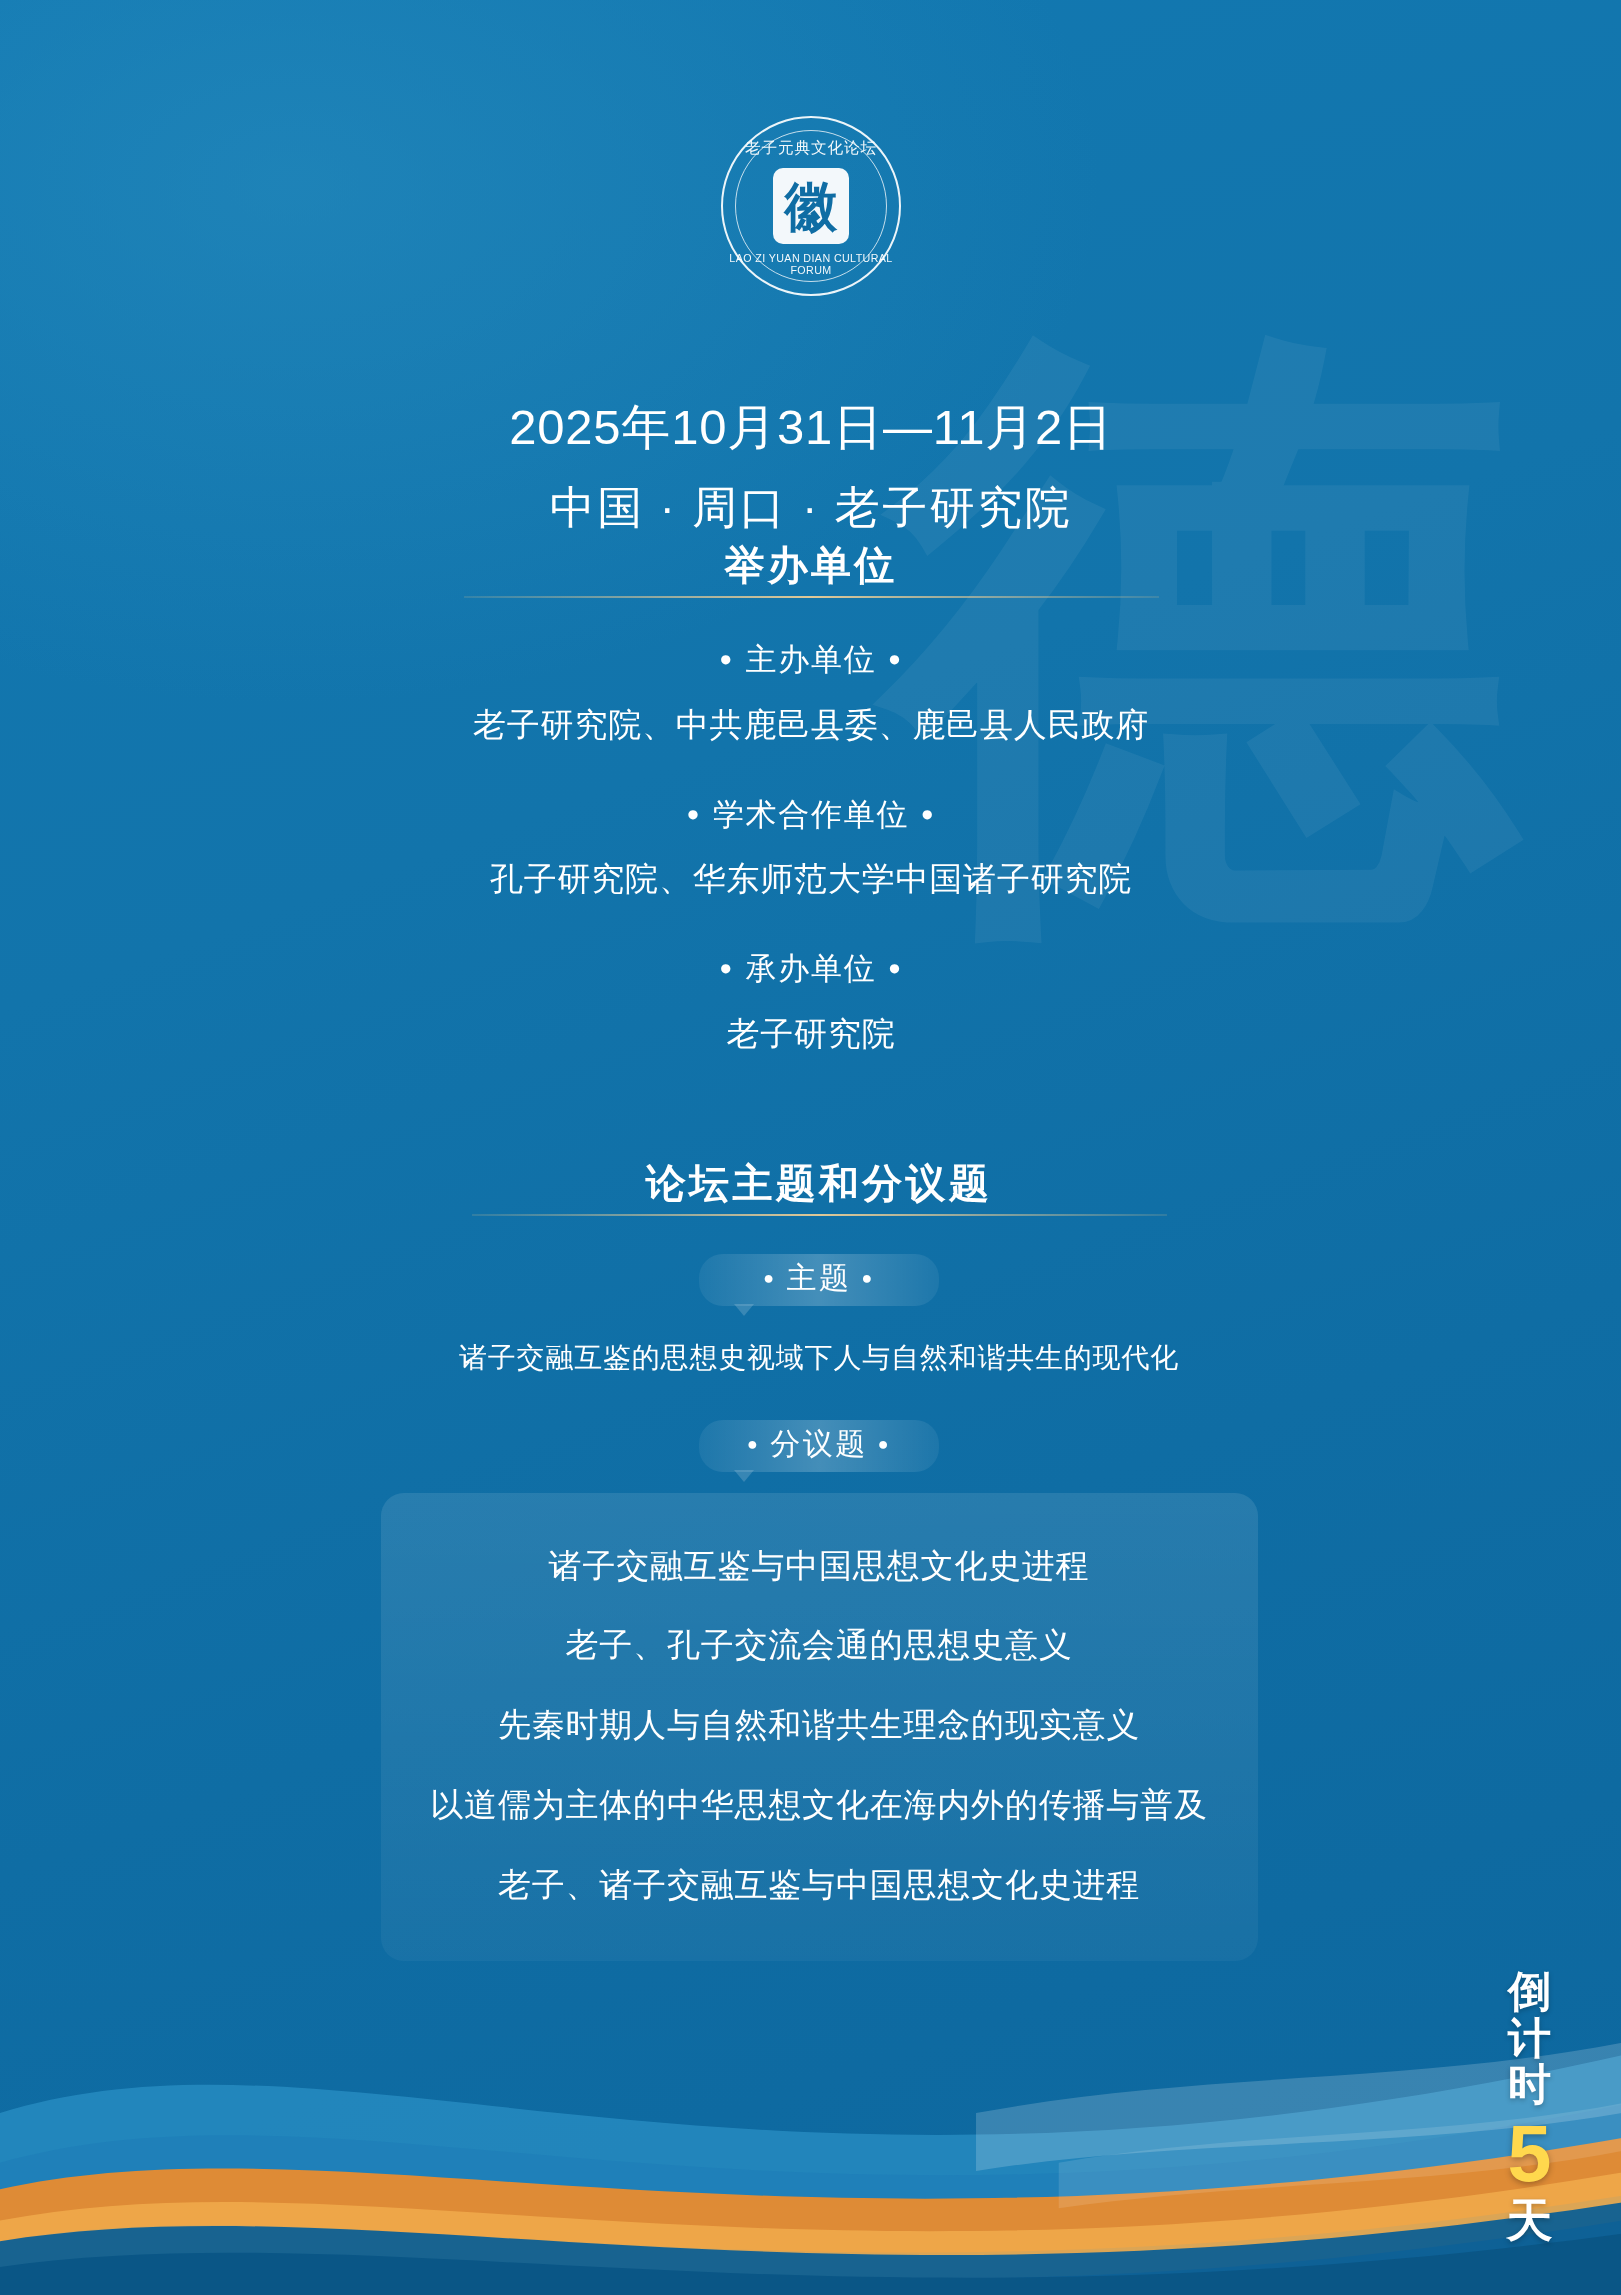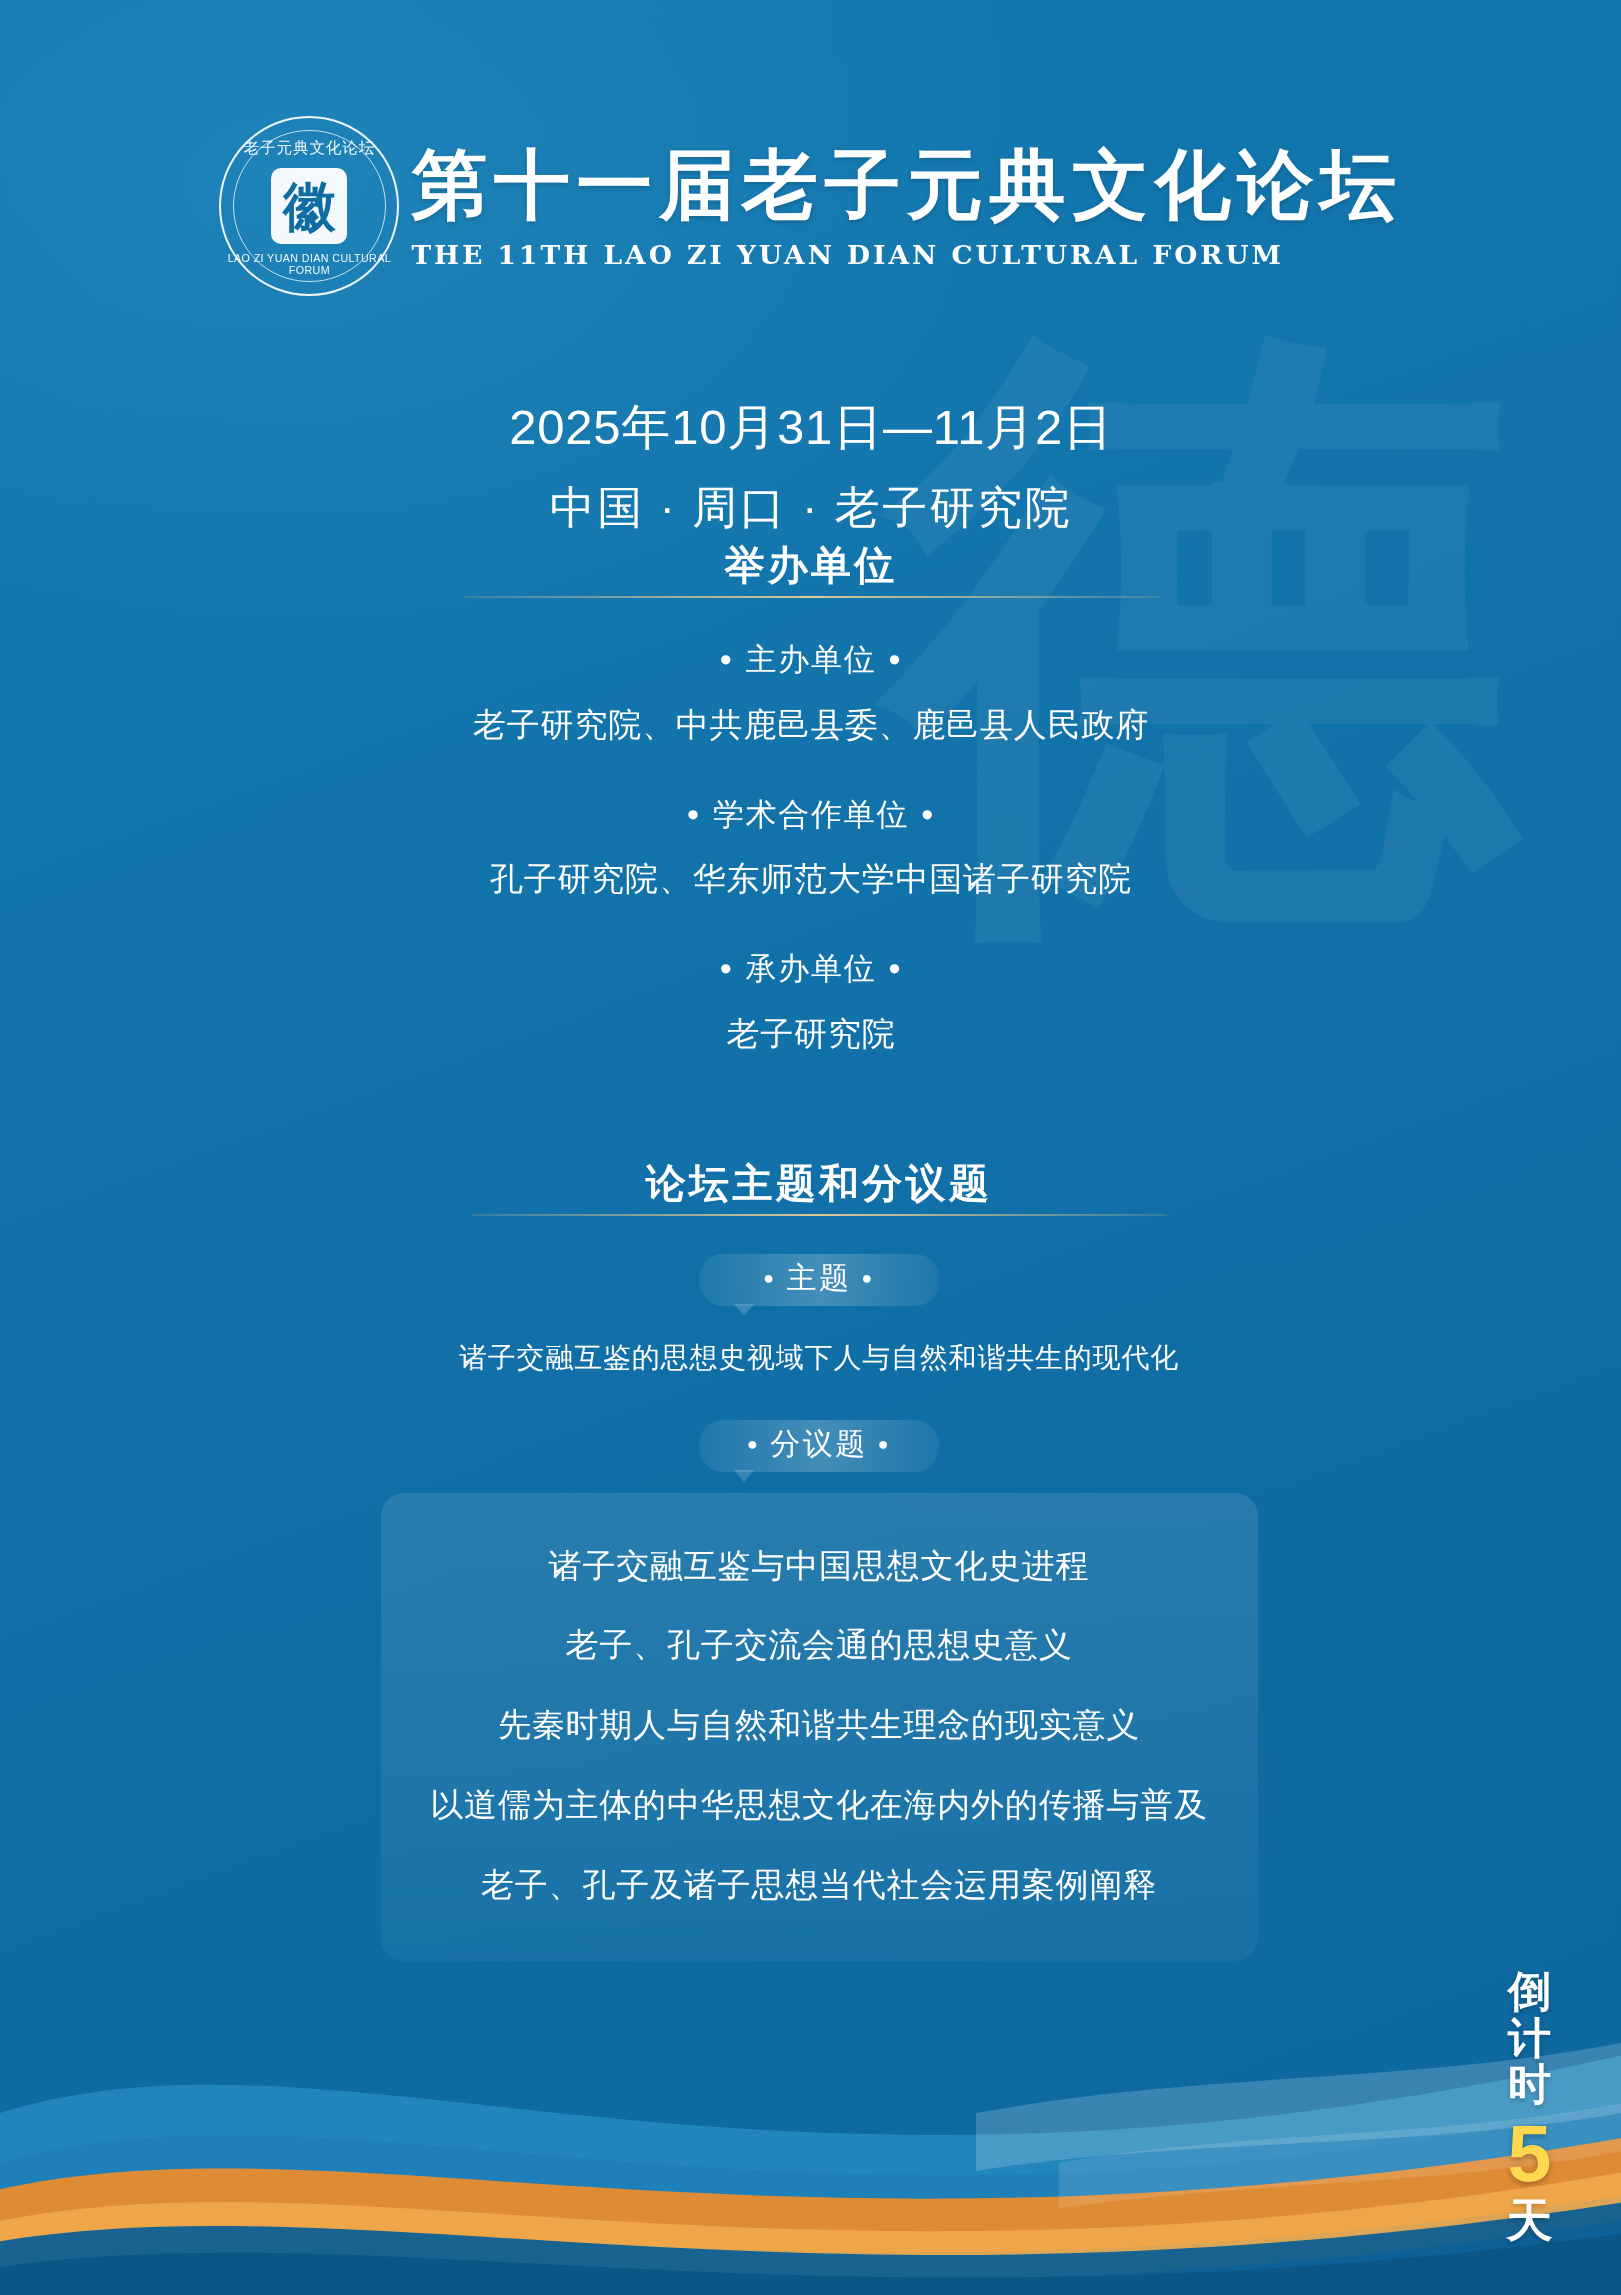--- a/index.html
+++ b/index.html
@@ -274,24 +274,20 @@
 
   <div class="watermark">德</div>
 
   <div class="header">
     <div class="seal">
       <div class="inner-ring"></div>
       <div class="arc-top">老子元典文化论坛</div>
       <div class="core">徽</div>
       <div class="arc-bottom">LAO ZI YUAN DIAN CULTURAL FORUM</div>
     </div>
-    <div class="title-block">
-      <div class="title-cn">第十一届老子元典文化论坛</div>
-      <div class="title-en">THE 11TH  LAO ZI YUAN DIAN CULTURAL FORUM</div>
-    </div>
   </div>
 
   <div class="meta">
     <div class="date">2025年10月31日—11月2日</div>
     <div class="place">中国 · 周口 · 老子研究院</div>
   </div>
 
   <div class="org-block">
     <div class="section-head">
       <span class="text">举办单位</span>
@@ -327,21 +323,21 @@
 
     <div class="pill">
       <span class="dot">●</span><span>分议题</span><span class="dot">●</span>
     </div>
 
     <div class="subtopics">
       <div class="item">诸子交融互鉴与中国思想文化史进程</div>
       <div class="item">老子、孔子交流会通的思想史意义</div>
       <div class="item">先秦时期人与自然和谐共生理念的现实意义</div>
       <div class="item">以道儒为主体的中华思想文化在海内外的传播与普及</div>
-      <div class="item">老子、孔子及诸子思想当代社会运用案例阐释</div>
+      <div class="item">老子、诸子交融互鉴与中国思想文化史进程</div>
     </div>
   </div>
 
   <div class="ribbons">
     <svg viewBox="0 0 1961 520" preserveAspectRatio="none">
       <path d="M0,300 C420,170 900,470 1961,230 L1961,520 L0,520 Z" fill="#2a8fc4" opacity="0.75"></path>
       <path d="M0,360 C430,240 930,500 1961,290 L1961,520 L0,520 Z" fill="#1f7fb8" opacity="0.85"></path>
       <path d="M0,392 C420,300 950,505 1961,330 L1961,400 C950,560 430,380 0,455 Z" fill="#e98b2e" opacity="0.95"></path>
       <path d="M0,430 C440,345 960,540 1961,372 L1961,430 C960,590 440,420 0,490 Z" fill="#f0a94a" opacity="0.9"></path>
       <path d="M0,455 C450,382 980,560 1961,408 L1961,520 L0,520 Z" fill="#0e5f93" opacity="0.95"></path>

